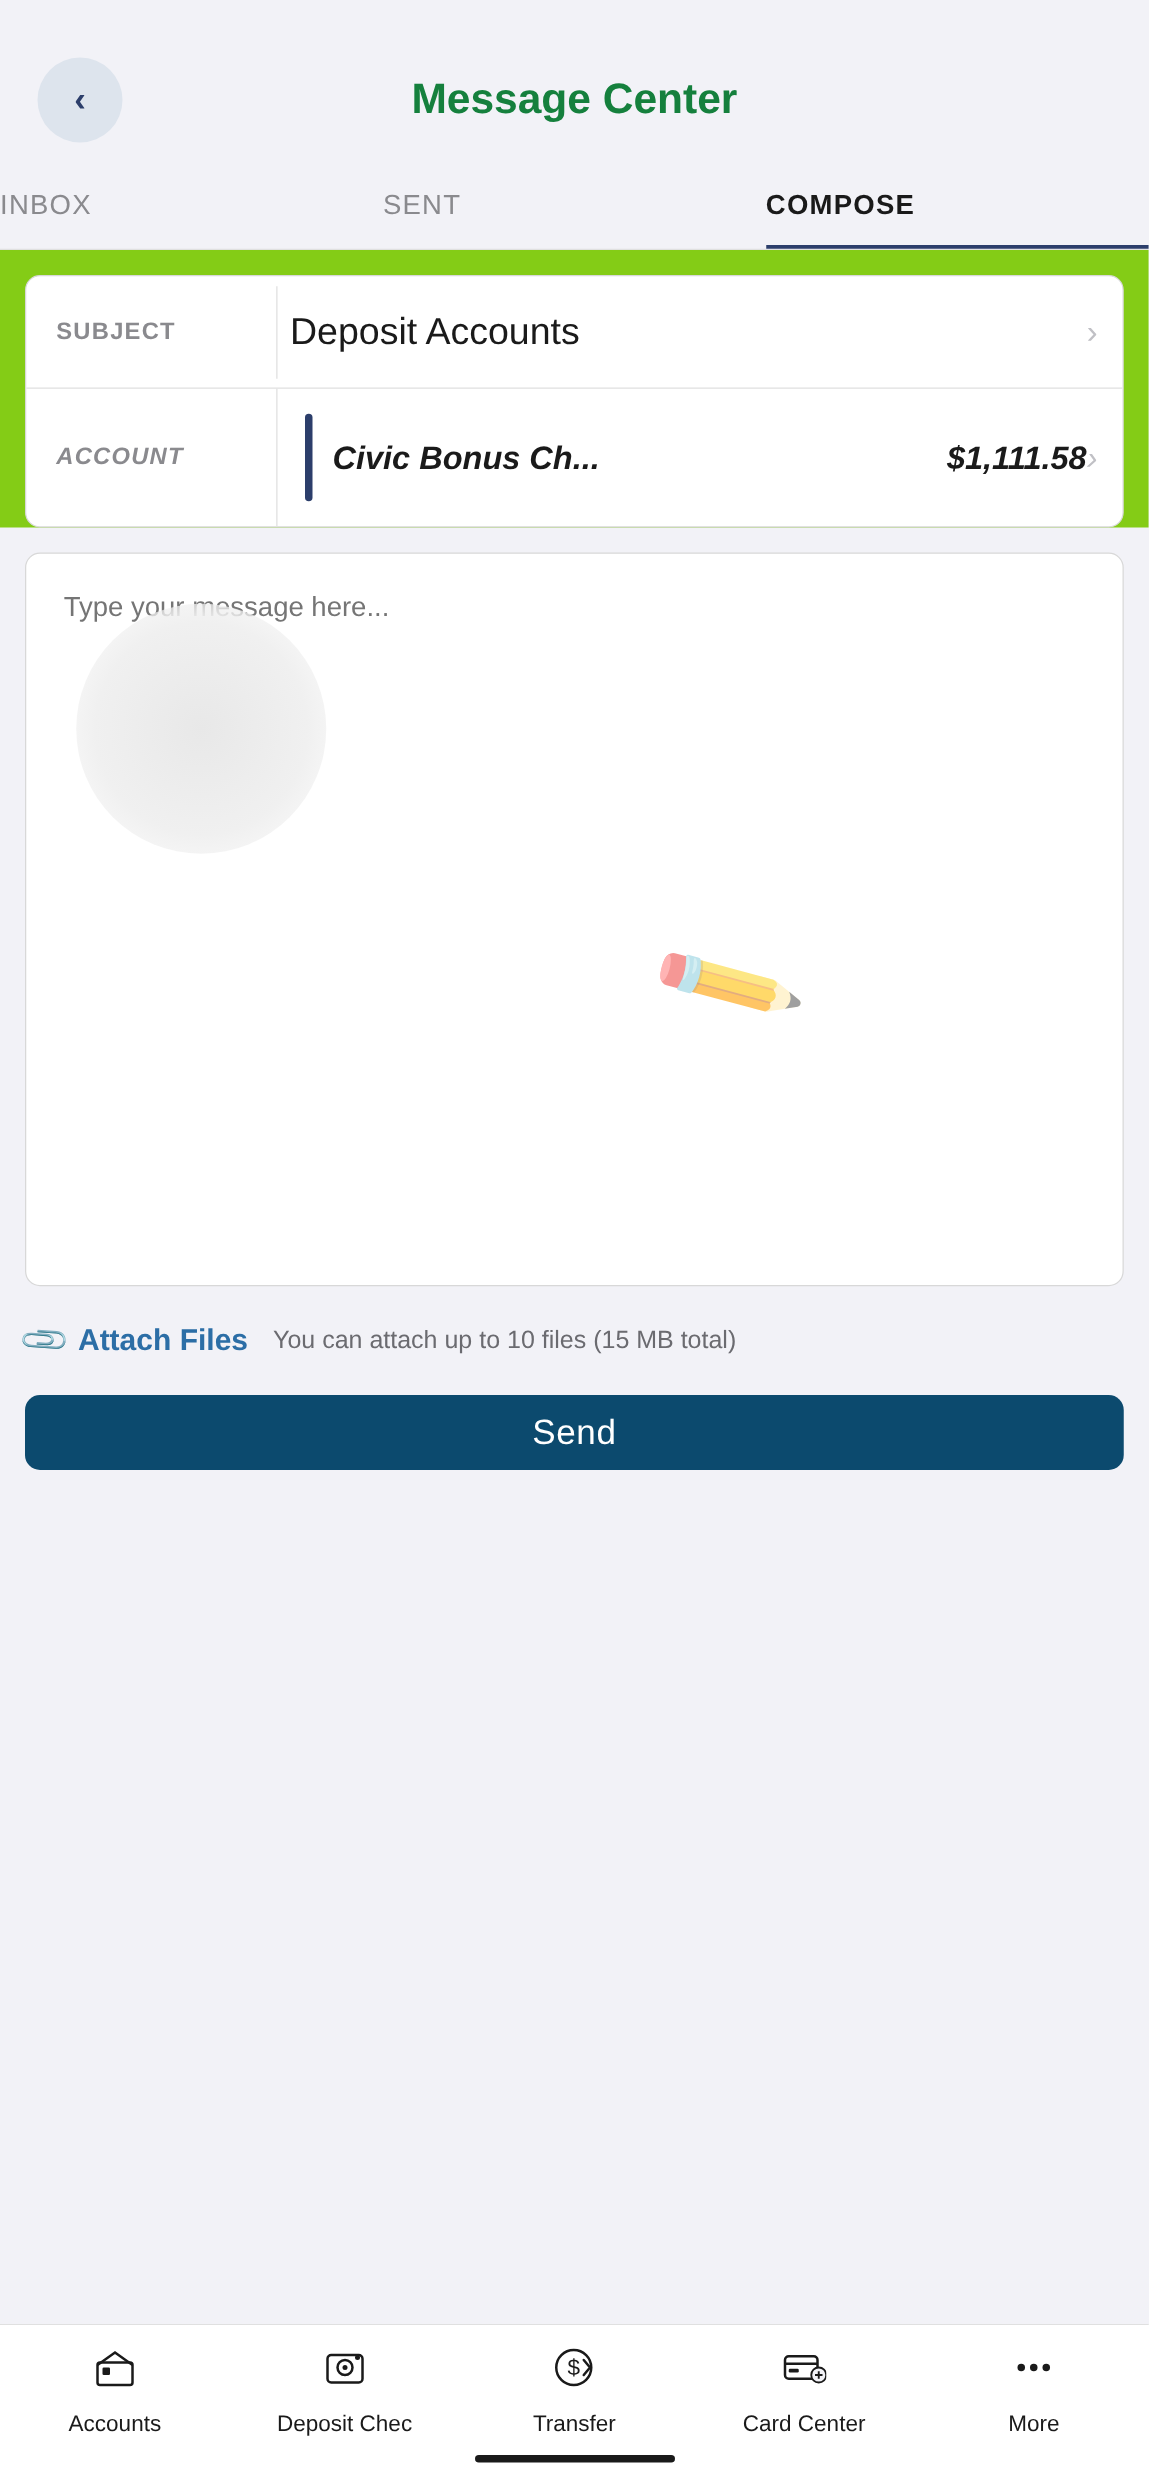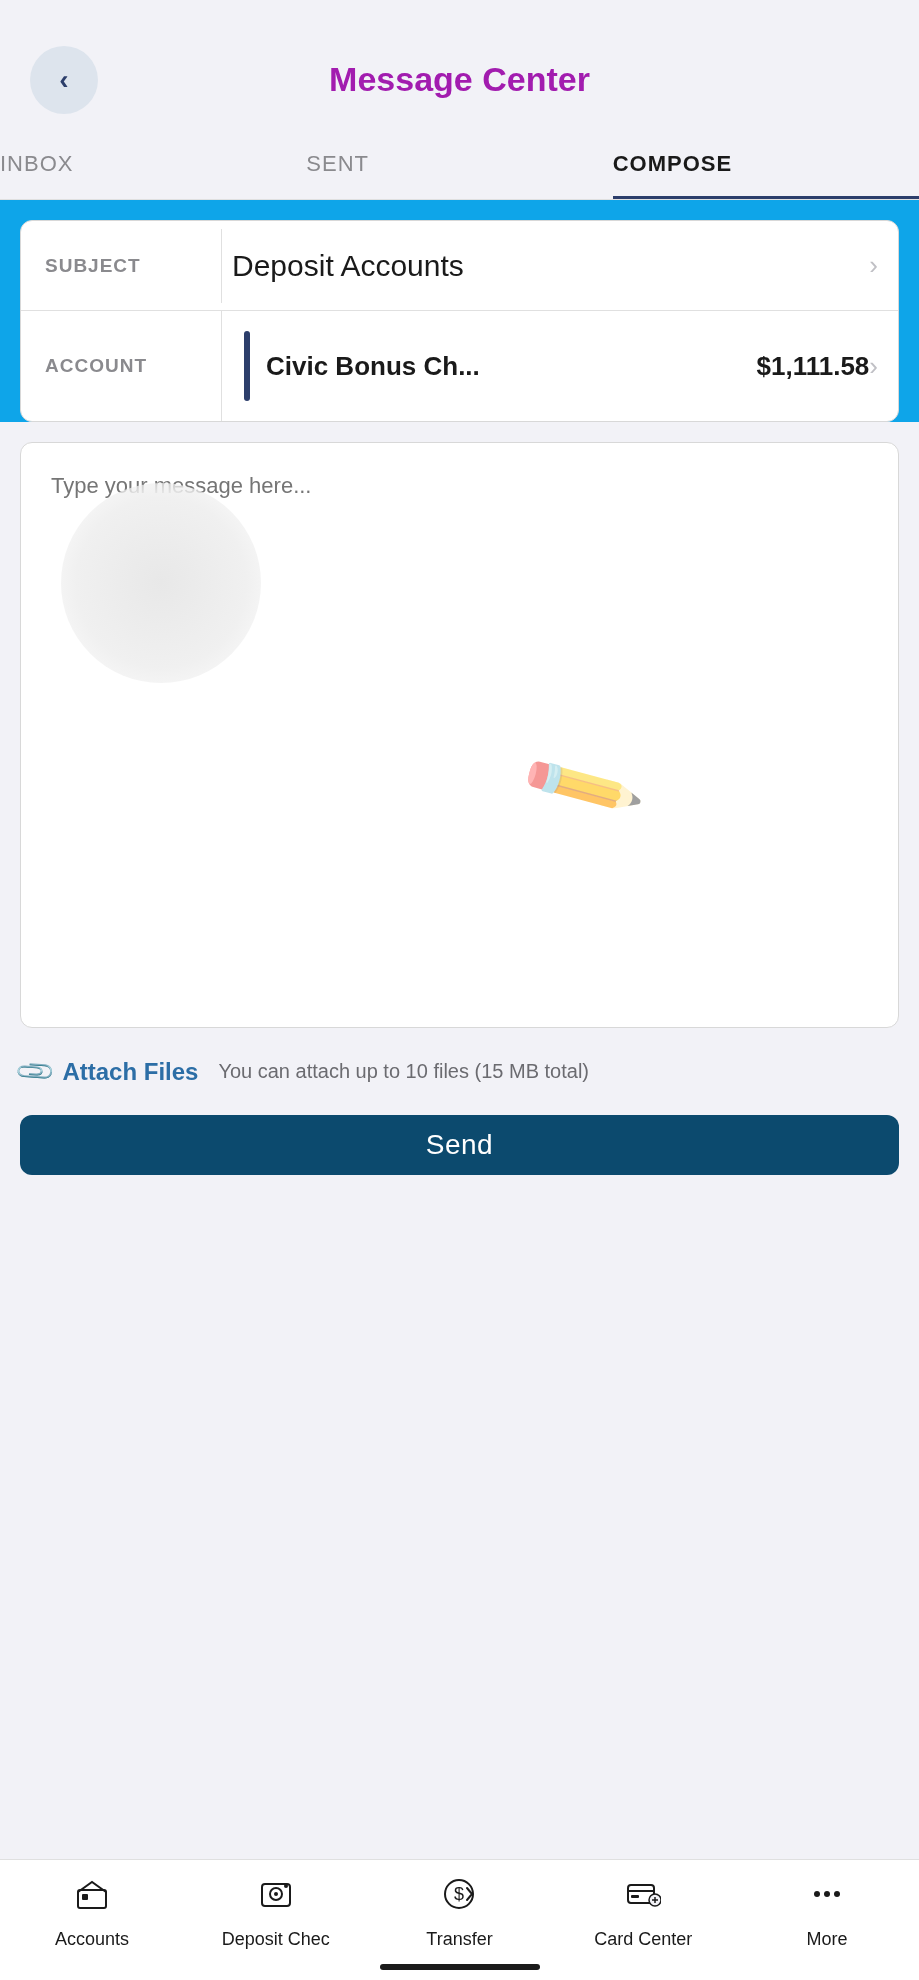--- a/index.html
+++ b/index.html
@@ -34,21 +34,21 @@
       align-items: center;
       justify-content: center;
       cursor: pointer;
       font-size: 28px;
       color: #2c3e6b;
       font-weight: bold;
     }
     .header-title {
       font-size: 34px;
       font-weight: 700;
-      color: #a21caf;
+      color: #15803d;
     }
 
     
     .tabs {
       display: flex;
       background: #f2f2f7;
       border-bottom: 1px solid #e0e0e0;
       margin-top: 10px;
     }
     .tab {
@@ -73,37 +73,38 @@
       position: absolute;
       bottom: 0;
       left: 0;
       right: 0;
       height: 3px;
       background: #2c3e6b;
     }
 
     
     .form-container {
-      background: #0ea5e9;
+      background: #84cc16;
       padding: 20px 20px 0;
     }
     .form-card {
       background: #ffffff;
       border-radius: 12px;
       border: 1px solid #d8d8d8;
       overflow: hidden;
     }
     .form-row {
       display: flex;
       align-items: center;
       min-height: 90px;
       border-bottom: 1px solid #e0e0e0;
     }
     .form-row:last-child {
       border-bottom: none;
+      font-style: italic;
     }
     .form-label {
       width: 200px;
       padding: 20px 24px;
       font-size: 19px;
       font-weight: 600;
       color: #8a8a8e;
       letter-spacing: 1px;
       text-transform: uppercase;
       flex-shrink: 0;

